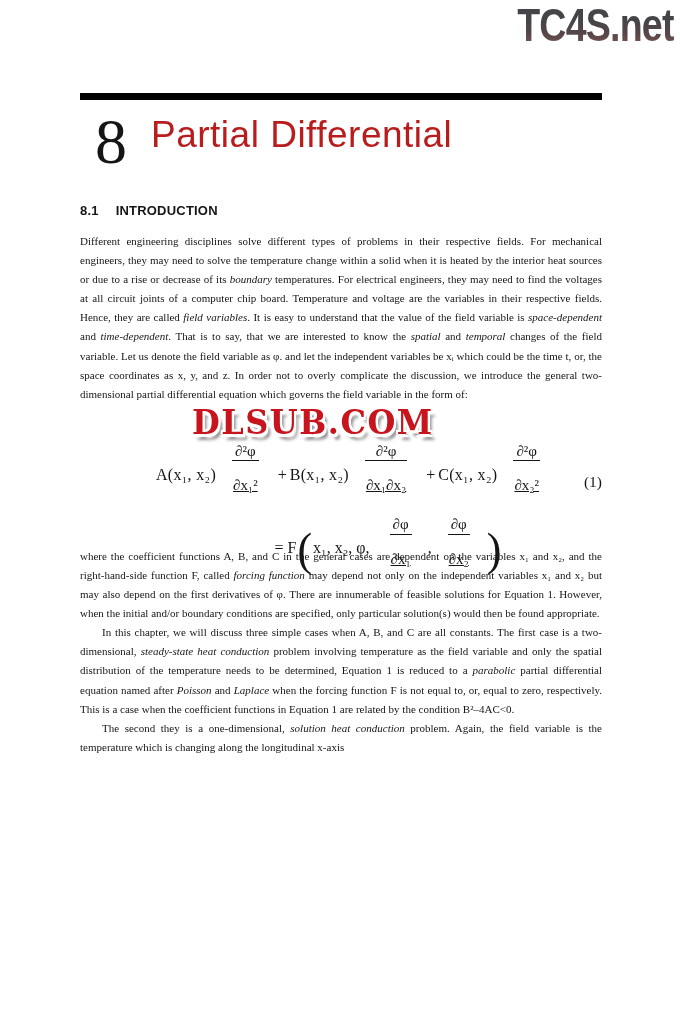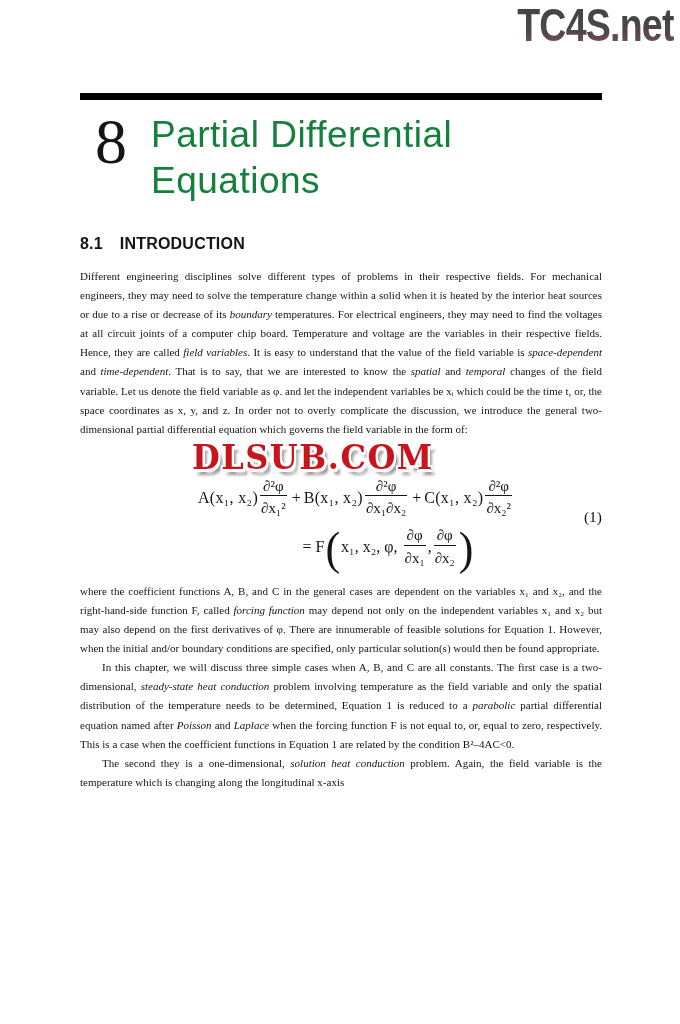--- a/index.html
+++ b/index.html
@@ -16,44 +16,44 @@
     .wm-top{background:linear-gradient(#454549 40%,#57464a 70%,#7d564c 95%);
       -webkit-background-clip:text;background-clip:text;color:transparent;
       filter:drop-shadow(0 0 1px rgba(255,255,255,.85));}
   }
 
   .rule{margin-top:93px;height:7px;background:#000;}
 
   .chapter-head{display:flex;align-items:flex-start;margin-top:12px;padding-left:15px;}
   .ch-num{font-size:64px;line-height:60px;font-weight:400;}
   .ch-title{margin-left:24px;font-family:"Liberation Sans","DejaVu Sans",sans-serif;
-    font-weight:400;font-size:37px;line-height:46px;letter-spacing:0.5px;color:#15803d;}
+    font-weight:400;font-size:37px;line-height:46px;letter-spacing:0.5px;color:#b91c1c;}
 
   .section-head{margin-top:31px;font-family:"Liberation Sans","DejaVu Sans",sans-serif;
-    font-weight:bold;font-size:16px;letter-spacing:0.2px;}
+    font-weight:bold;font-size:13px;letter-spacing:0.2px;}
   .section-head .sec-title{margin-left:17px;}
 
   p.body{margin:0;font-size:11px;line-height:19.1px;text-align:justify;}
   p.first{margin-top:14px;}
   p.indent{text-indent:22px;}
   i{font-style:italic;}
 
   
   .eq-wrap{position:relative;height:140px;margin-top:3px;}
   .wm-mid{position:absolute;top:-3px;left:112px;z-index:4;white-space:nowrap;
     font-family:"DejaVu Serif","Liberation Serif",serif;font-weight:bold;
     font-size:32px;letter-spacing:1.5px;color:#c8141c;transform:scaleY(1.04);
     text-shadow:-2px -2px 0 #fff,2px -2px 0 #fff,-2px 2px 0 #fff,2px 2px 0 #fff,
       0 -2px 0 #fff,0 2px 0 #fff,-2px 0 0 #fff,2px 0 0 #fff,4px 5px 3px rgba(105,105,105,.7);}
   .eq-line{font-size:16px;white-space:nowrap;}
   .eq-line1{padding-top:36px;text-align:center;padding-left:30px;}
   .eq-line2{margin-top:6px;text-align:center;padding-left:95px;}
   .frac{display:inline-flex;flex-direction:column;align-items:center;
-    vertical-align:middle;line-height:1.15;font-size:15px;margin:0 2px;}
-  .frac .fden{border-top:1px solid #151515;padding:4px 1px;}
+    vertical-align:middle;line-height:1.15;font-size:15px;margin:0 16px;}
+  .frac .fden{border-top:1px solid #151515;padding:16px 1px;text-decoration:underline;}
   .op{margin:0 3px;}
   .coef{letter-spacing:0.3px;}
   .bigp{font-size:44px;font-weight:300;line-height:0;vertical-align:middle;
     display:inline-block;transform:scaleY(1.05);margin:0 1px;}
   .eq-num{position:absolute;right:0;top:66px;font-size:15.5px;}
 
   .footer{position:absolute;left:80px;top:941px;font-size:10px;letter-spacing:0.2px;}
 
   
   .wm-bottom{position:absolute;left:305px;top:964px;z-index:5;white-space:nowrap;
@@ -72,21 +72,20 @@
   <div class="wm-top">TC4S.net</div>
 
   <div class="content">
 
     <div class="rule"></div>
 
     <div class="chapter-head">
       <div class="ch-num">8</div>
       <div class="ch-title">
         <div>Partial Differential</div>
-        <div>Equations</div>
       </div>
     </div>
 
     <div class="section-head">
       <span class="sec-num">8.1</span><span class="sec-title">INTRODUCTION</span>
     </div>
 
     <p class="body first"><span>Different engineering disciplines solve different types of problems in their respective fields. For mechanical engineers, they may need to solve the temperature change within a solid when it is heated by the interior heat sources or due to a rise or decrease of its </span><i>boundary</i><span> temperatures. For electrical engineers, they may need to find the voltages at all circuit joints of a computer chip board. Temperature and voltage are the variables in their respective fields. Hence, they are called </span><i>field variables</i><span>. It is easy to understand that the value of the field variable is </span><i>space-dependent</i><span> and </span><i>time-dependent</i><span>. That is to say, that we are interested to know the </span><i>spatial</i><span> and </span><i>temporal</i><span> changes of the field variable. Let us denote the field variable as φ. and let the independent variables be xᵢ which could be the time t, or, the space coordinates as x, y, and z. In order not to overly complicate the discussion, we introduce the general two-dimensional partial differential equation which governs the field variable in the form of:</span></p>
 
     <div class="eq-wrap">

